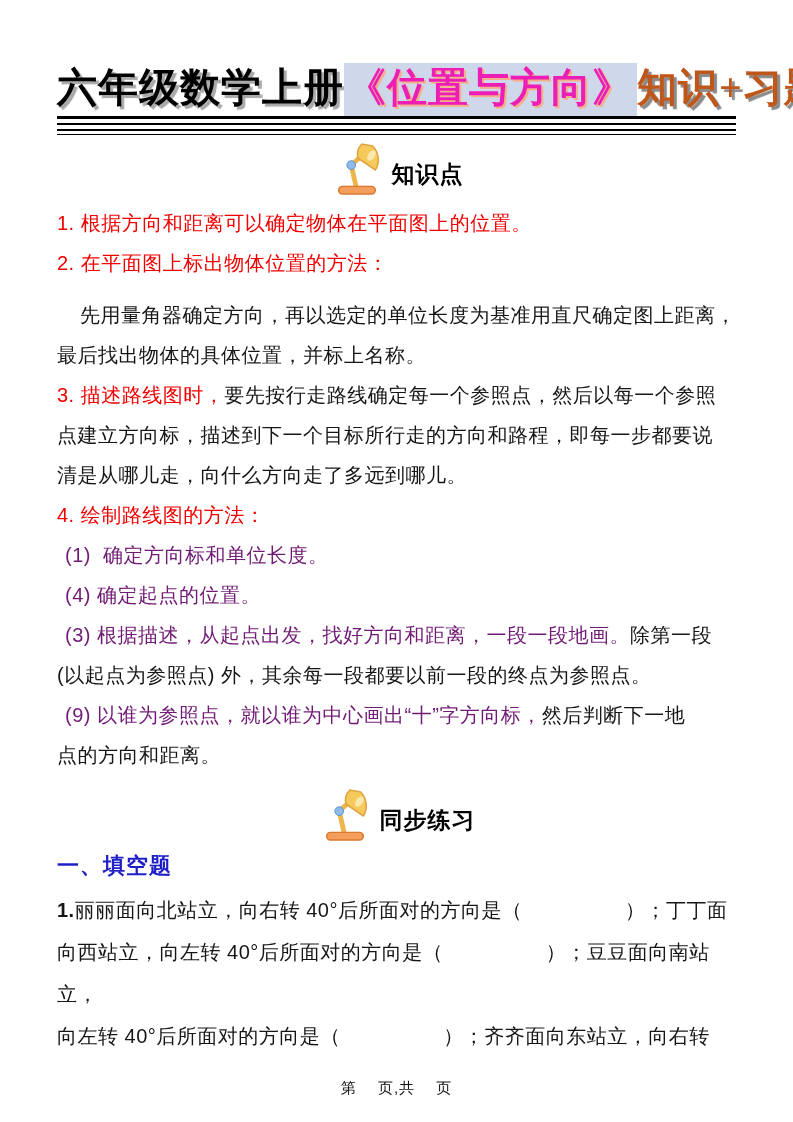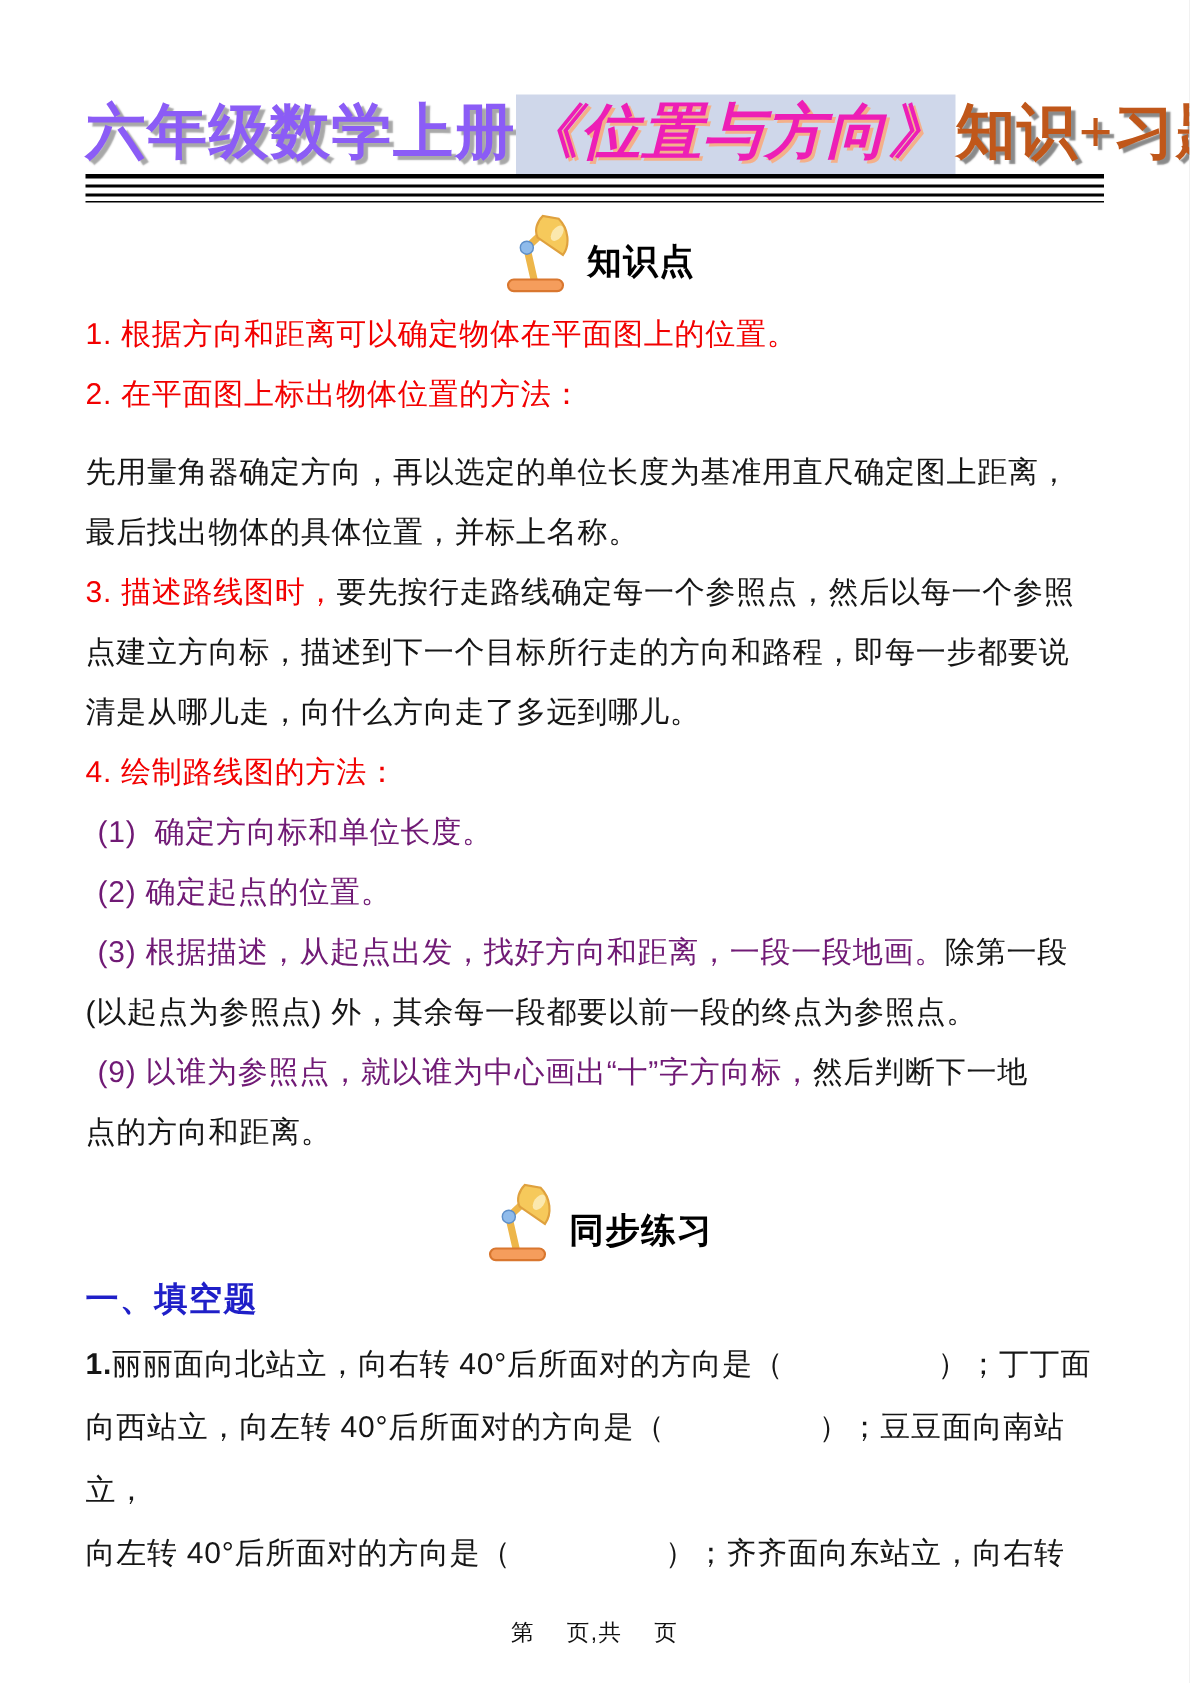--- a/index.html
+++ b/index.html
@@ -17,27 +17,26 @@
 
   
   .doc-title{
     font-family:"Liberation Serif","DejaVu Serif",serif;
     font-weight:700;
     font-size:40px;
     line-height:52px;
     letter-spacing:1px;
     white-space:nowrap;
   }
-  .t-grade{color:#8b5cf6;text-shadow:3px 3px 1px #a8a8a8;}
+  .t-grade{color:#000000;text-shadow:3px 3px 1px #a8a8a8;}
   .t-topic{
     color:#ed1eb6;
     background:#cfd7ea;
     text-shadow:2px 2px 0 #f4b08a;
     padding:2px 4px 6px 2px;
-    font-style:italic;
   }
   .t-suffix{color:#c0571a;text-shadow:3px 3px 1px #8a8a8a;}
 
   .rule-a{height:4px;border-top:3px solid #000;border-bottom:2px solid #000;margin-top:2px;}
   .rule-b{height:3px;border-top:2px solid #000;border-bottom:1px solid #000;margin-top:4px;}
 
   
   .section-head{
     display:flex;justify-content:center;align-items:flex-end;
     gap:8px;height:58px;margin:4px 0 6px 0;
@@ -49,21 +48,21 @@
   .lamp{width:54px;height:56px;flex:0 0 auto;}
 
   
   .ln{
     font-size:20px;line-height:40px;letter-spacing:.5px;
     white-space:pre-wrap;
   }
   .red{color:#f20000;}
   .blue{color:#701a75;}
   .ind{padding-left:8px;}
-  .gap-top{margin-top:12px;}
+  .gap-top{margin-top:12px;text-align:right;}
 
   
   .sec-title{
     font-size:22px;font-weight:700;color:#1f1fc8;
     margin:8px 0 8px 0;letter-spacing:1px;
   }
   .qln{font-size:20px;line-height:42px;letter-spacing:.5px;white-space:pre-wrap;}
   .bold{font-weight:700;}
 
   
@@ -99,21 +98,21 @@
 
     <div class="ln red">1. 根据方向和距离可以确定物体在平面图上的位置。</div>
     <div class="ln red">2. 在平面图上标出物体位置的方法：</div>
     <div class="ln gap-top">先用量角器确定方向，再以选定的单位长度为基准用直尺确定图上距离，</div>
     <div class="ln">最后找出物体的具体位置，并标上名称。</div>
     <div class="ln"><span class="red">3. 描述路线图时，</span><span>要先按行走路线确定每一个参照点，然后以每一个参照</span></div>
     <div class="ln">点建立方向标，描述到下一个目标所行走的方向和路程，即每一步都要说</div>
     <div class="ln">清是从哪儿走，向什么方向走了多远到哪儿。</div>
     <div class="ln red">4. 绘制路线图的方法：</div>
     <div class="ln blue ind">(1)  确定方向标和单位长度。</div>
-    <div class="ln blue ind">(2) 确定起点的位置。</div>
+    <div class="ln blue ind">(4) 确定起点的位置。</div>
     <div class="ln ind"><span class="blue">(3) 根据描述，从起点出发，找好方向和距离，一段一段地画。</span><span>除第一段</span></div>
     <div class="ln">(以起点为参照点) 外，其余每一段都要以前一段的终点为参照点。</div>
     <div class="ln ind"><span class="blue">(9) 以谁为参照点，就以谁为中心画出“十”字方向标，</span><span>然后判断下一地</span></div>
     <div class="ln">点的方向和距离。</div>
 
     <div class="section-head" style="margin-top:10px">
       <svg class="lamp" viewBox="0 0 56 58" aria-hidden="true">
         <path d="M27 47 L22 25" stroke="#edb64a" stroke-width="5" stroke-linecap="round" fill="none"></path>
         <path d="M22 25 L37 11" stroke="#edb64a" stroke-width="5" stroke-linecap="round" fill="none"></path>
         <circle cx="22" cy="25" r="4.5" fill="#8fbbeb" stroke="#5e8fc9" stroke-width="1"></circle>

